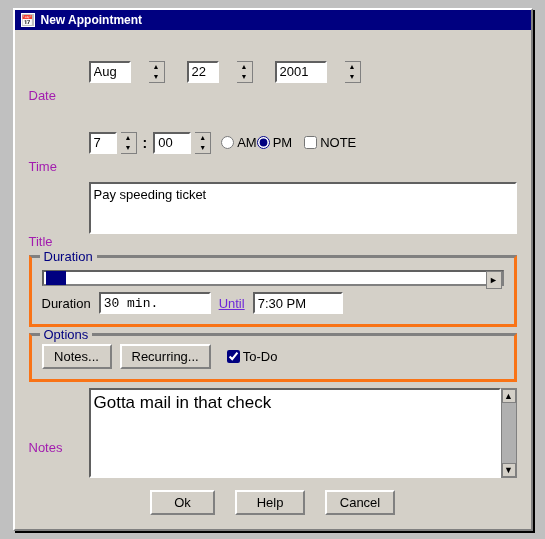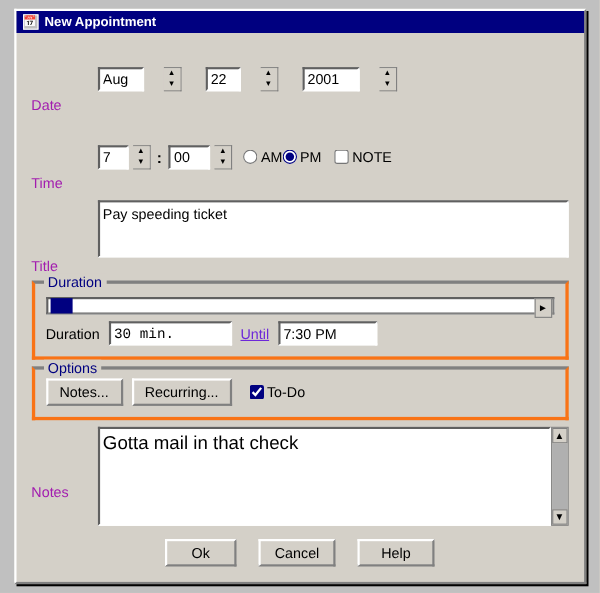--- a/index.html
+++ b/index.html
@@ -481,17 +481,17 @@
         <div class="scrollbar">
           <button class="scroll-btn">▲</button>
           <div class="scroll-track"></div>
           <button class="scroll-btn">▼</button>
         </div>
       </div>
     </div>
 
     <div class="btn-row">
       <button class="win-btn ok-btn">Ok</button>
+      <button class="win-btn">Help</button>
       <button class="win-btn">Cancel</button>
-      <button class="win-btn">Help</button>
     </div>
   </div>
 </div>
 
 </body></html>

